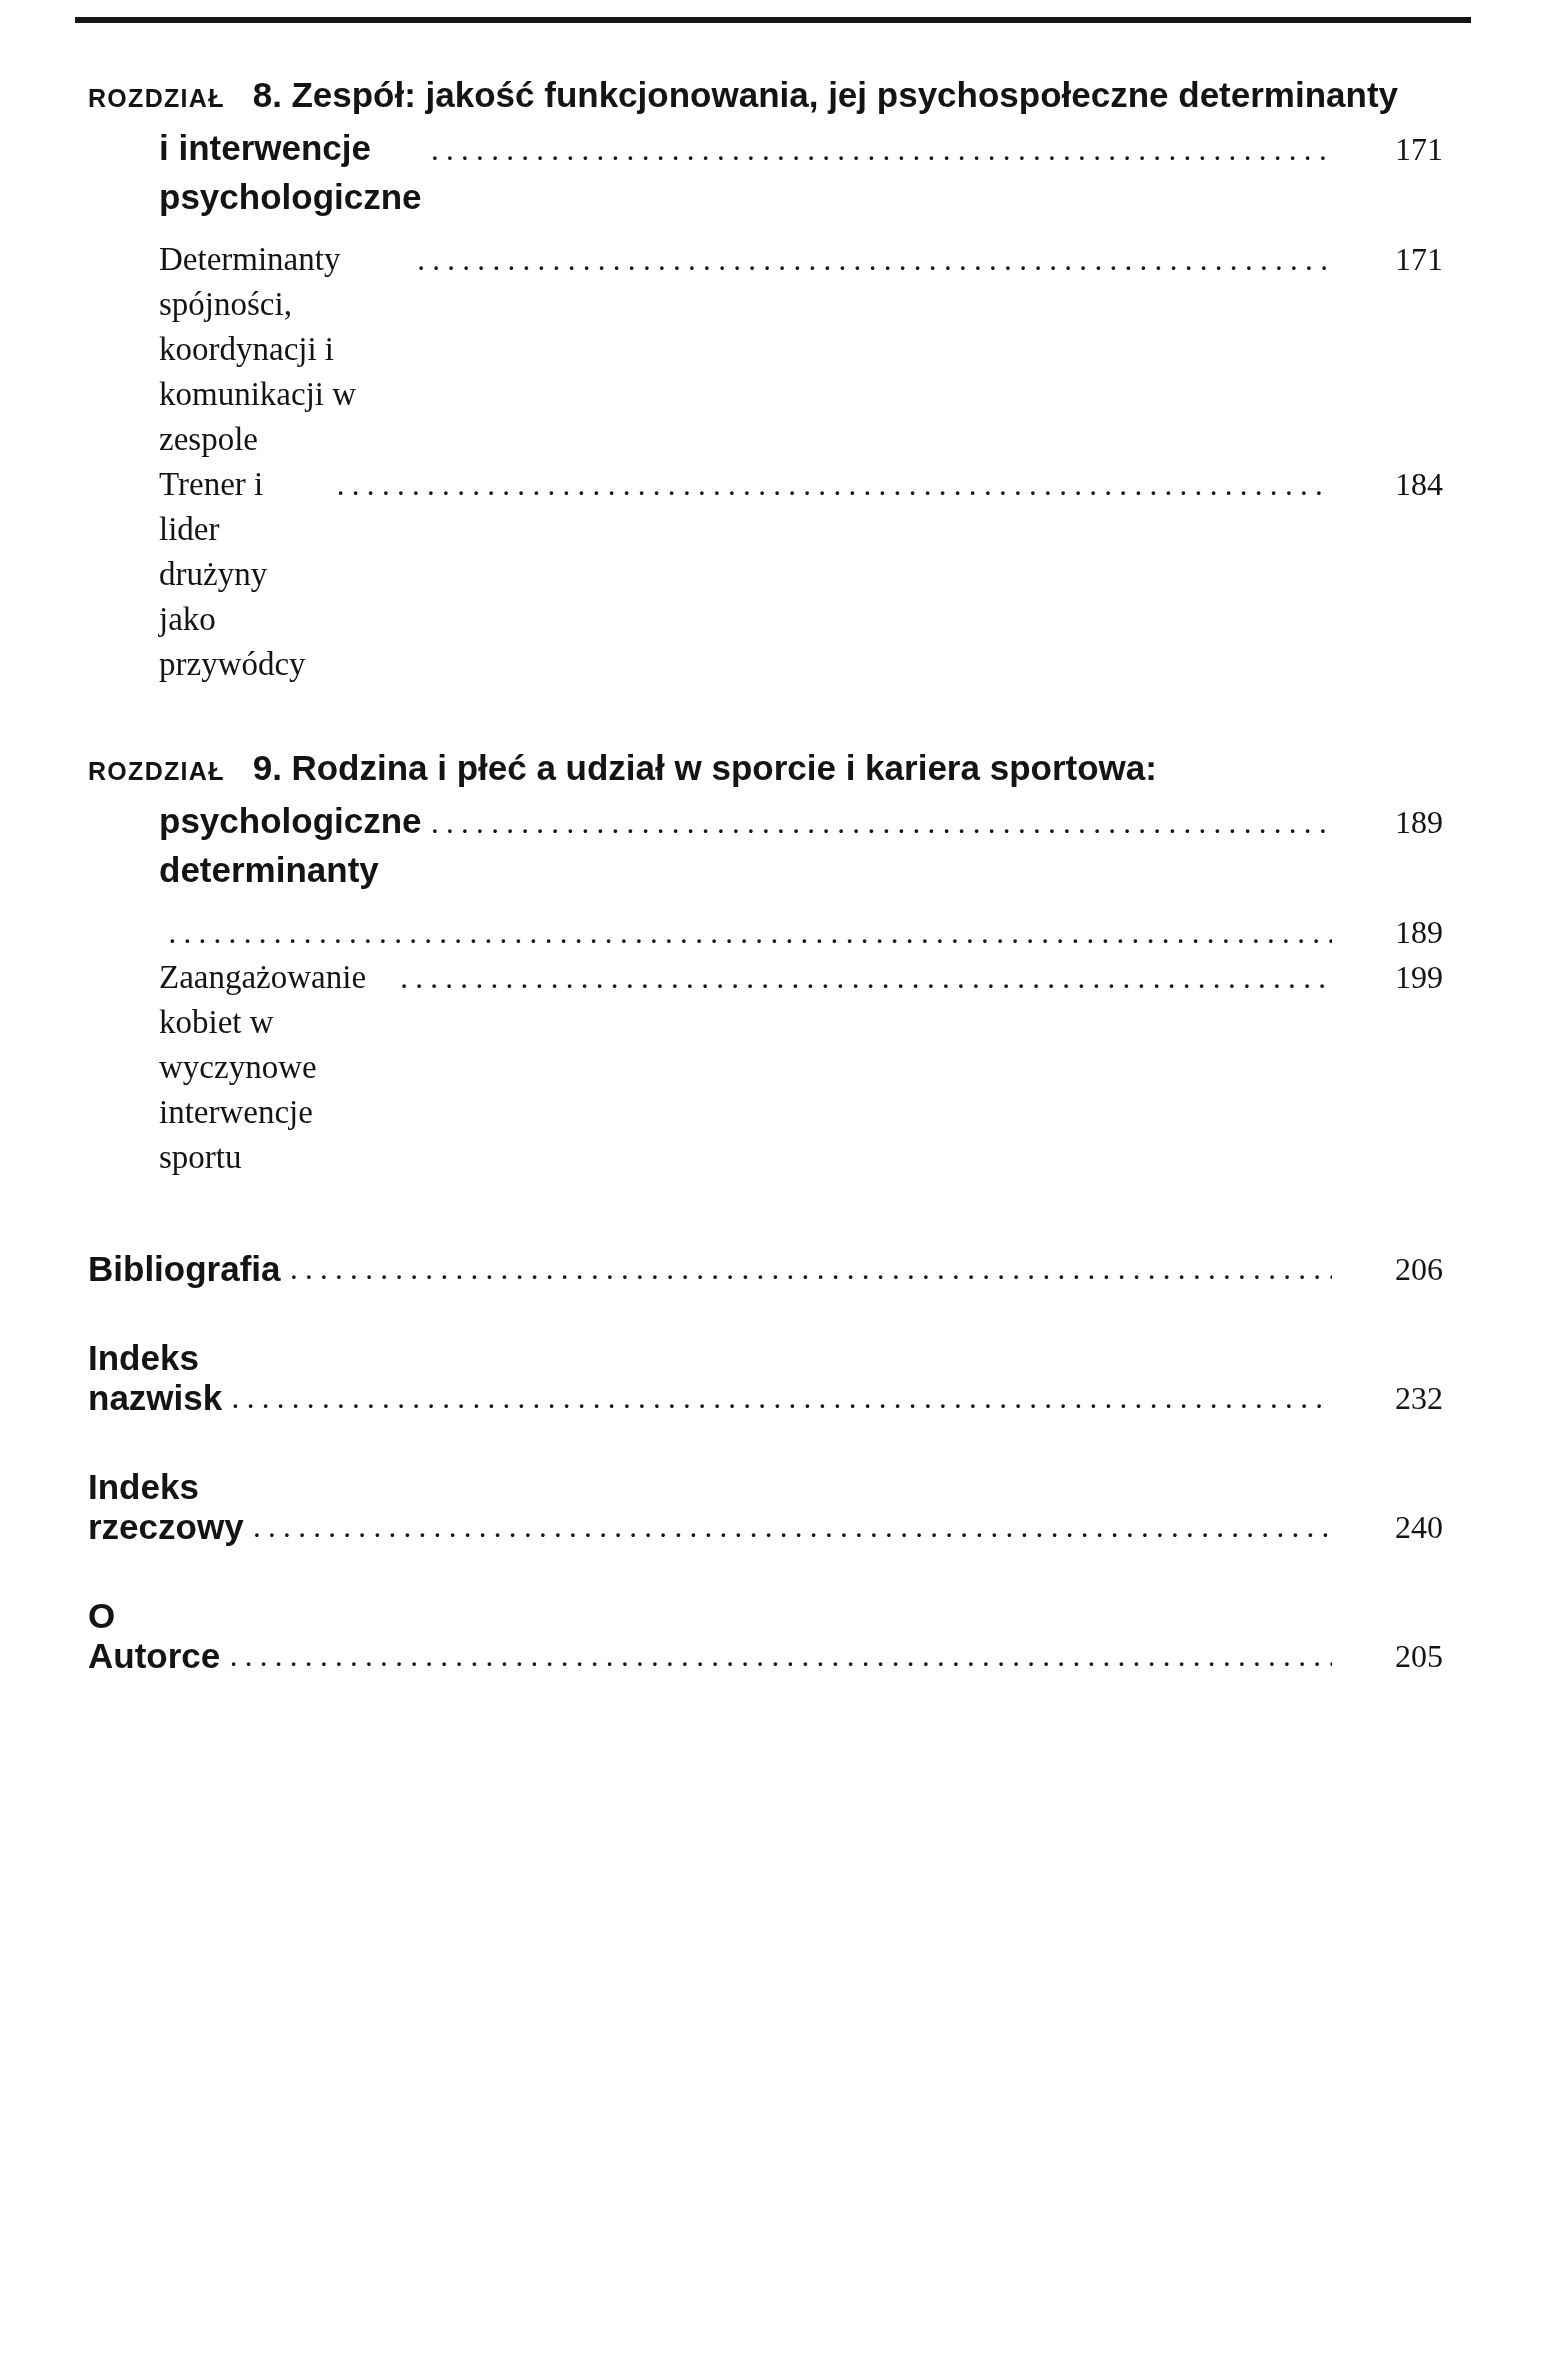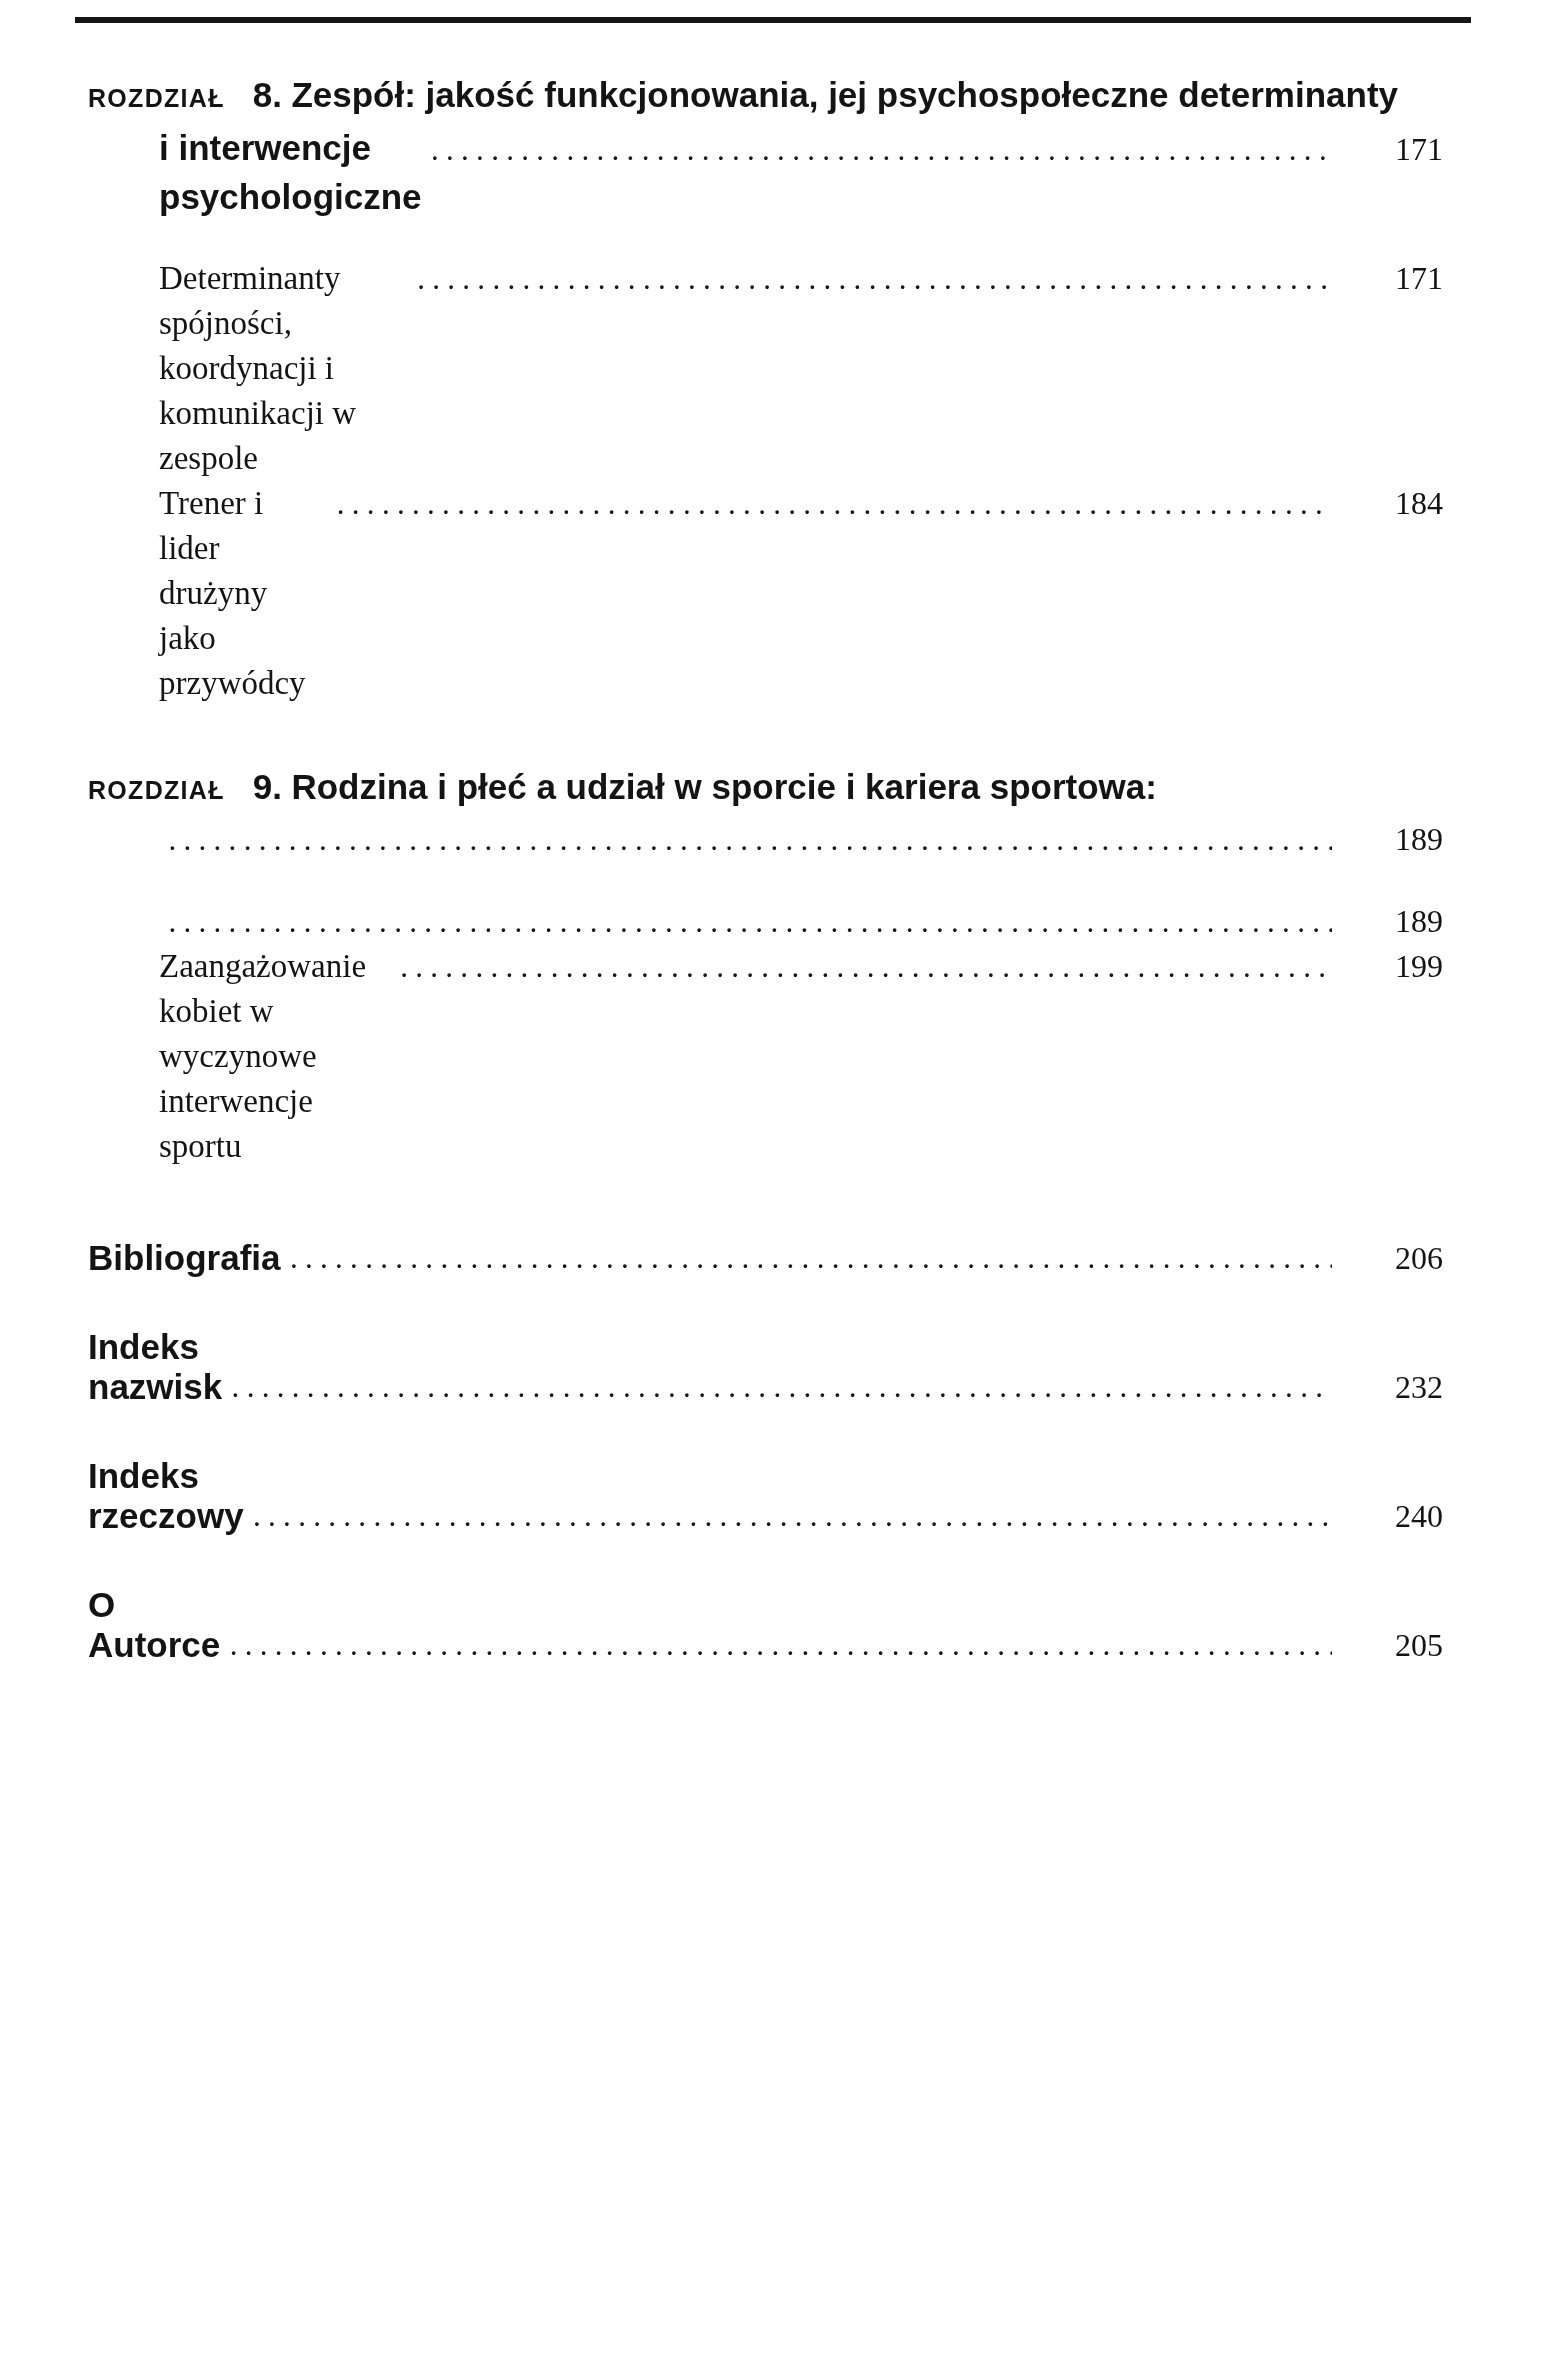--- a/index.html
+++ b/index.html
@@ -71,21 +71,21 @@
   }
   .ch-number { margin-right: 9.4px; }
   .ch-line2 {
     display: flex;
     align-items: baseline;
     padding-left: 71px;
   }
 
   
   .subentries {
-    margin-top: 35px;
+    margin-top: 16px;
     padding-left: 71px;
     font-family: "Liberation Serif", serif;
     font-weight: normal;
     font-size: 33px;
     line-height: 45px;
   }
   .sub-row {
     display: flex;
     align-items: baseline;
   }
@@ -153,20 +153,21 @@
         <span class="dots">........................................................................................................................................................................................................</span>
         <span class="pagenum">184</span>
       </div>
     </div>
 
     <div class="chapter" style="margin-top:56px;">
       <div class="ch-line1">
         <span class="rozdzial-label">ROZDZIAŁ</span><span class="ch-number">9.</span><span>Rodzina i płeć a udział w sporcie i kariera sportowa:</span>
       </div>
       <div class="ch-line2">
+        <span>psychologiczne determinanty</span>
         <span class="dots">........................................................................................................................................................................................................</span>
         <span class="pagenum">189</span>
       </div>
     </div>
     <div class="subentries">
       <div class="sub-row">
         <span class="dots">........................................................................................................................................................................................................</span>
         <span class="pagenum">189</span>
       </div>
       <div class="sub-row">

